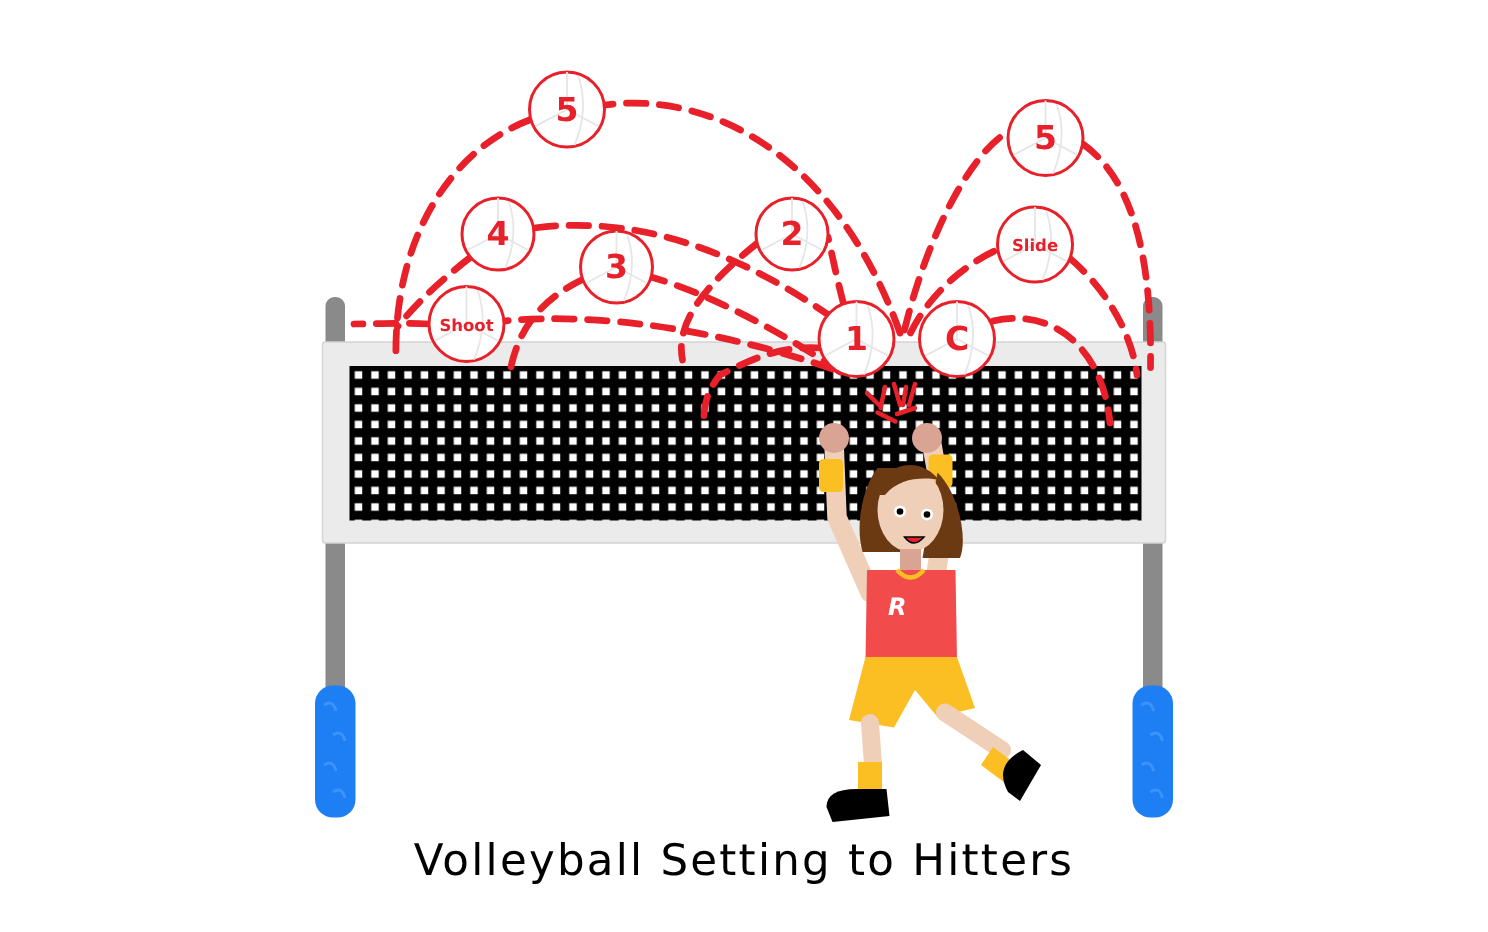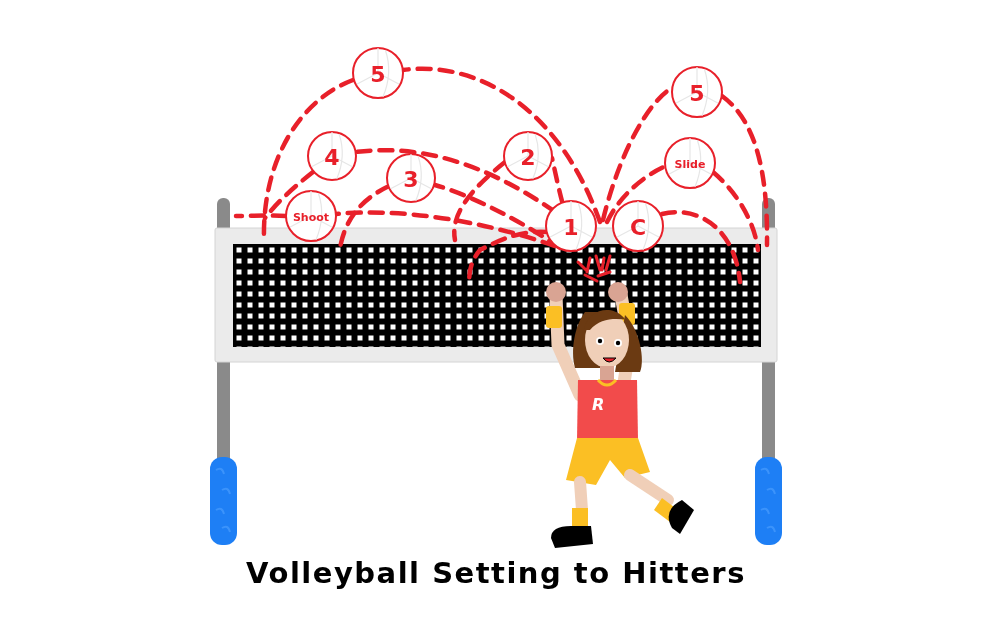--- a/index.html
+++ b/index.html
@@ -1,20 +1,20 @@
 <!DOCTYPE html>
 <html><head>
 <meta charset="utf-8">
 <style>
   html, body { margin: 0; padding: 0; background: #ffffff; }
   body { width: 992px; height: 621px; position: relative; overflow: hidden; font-family: "DejaVu Sans", sans-serif; }
   #stage { position: absolute; left: 0; top: 0; width: 992px; height: 621px; }
   .title {
     position: absolute; left: 0; width: 992px; top: 556px; text-align: center;
-    font-family: "DejaVu Sans", sans-serif; font-weight: bold; font-size: 29px;
+    font-family: "DejaVu Sans", sans-serif; font-weight: normal; font-size: 29px;
     letter-spacing: 1.5px; color: #000000;
   }
   .ball-label { font-family: "DejaVu Sans", sans-serif; font-weight: bold; fill: #e8202a; text-anchor: middle; dominant-baseline: central; }
 </style>
 </head>
 <body>
 
 <div id="stage">
   <svg width="992" height="621" viewBox="0 0 992 621" xmlns="http://www.w3.org/2000/svg">
     <defs>

